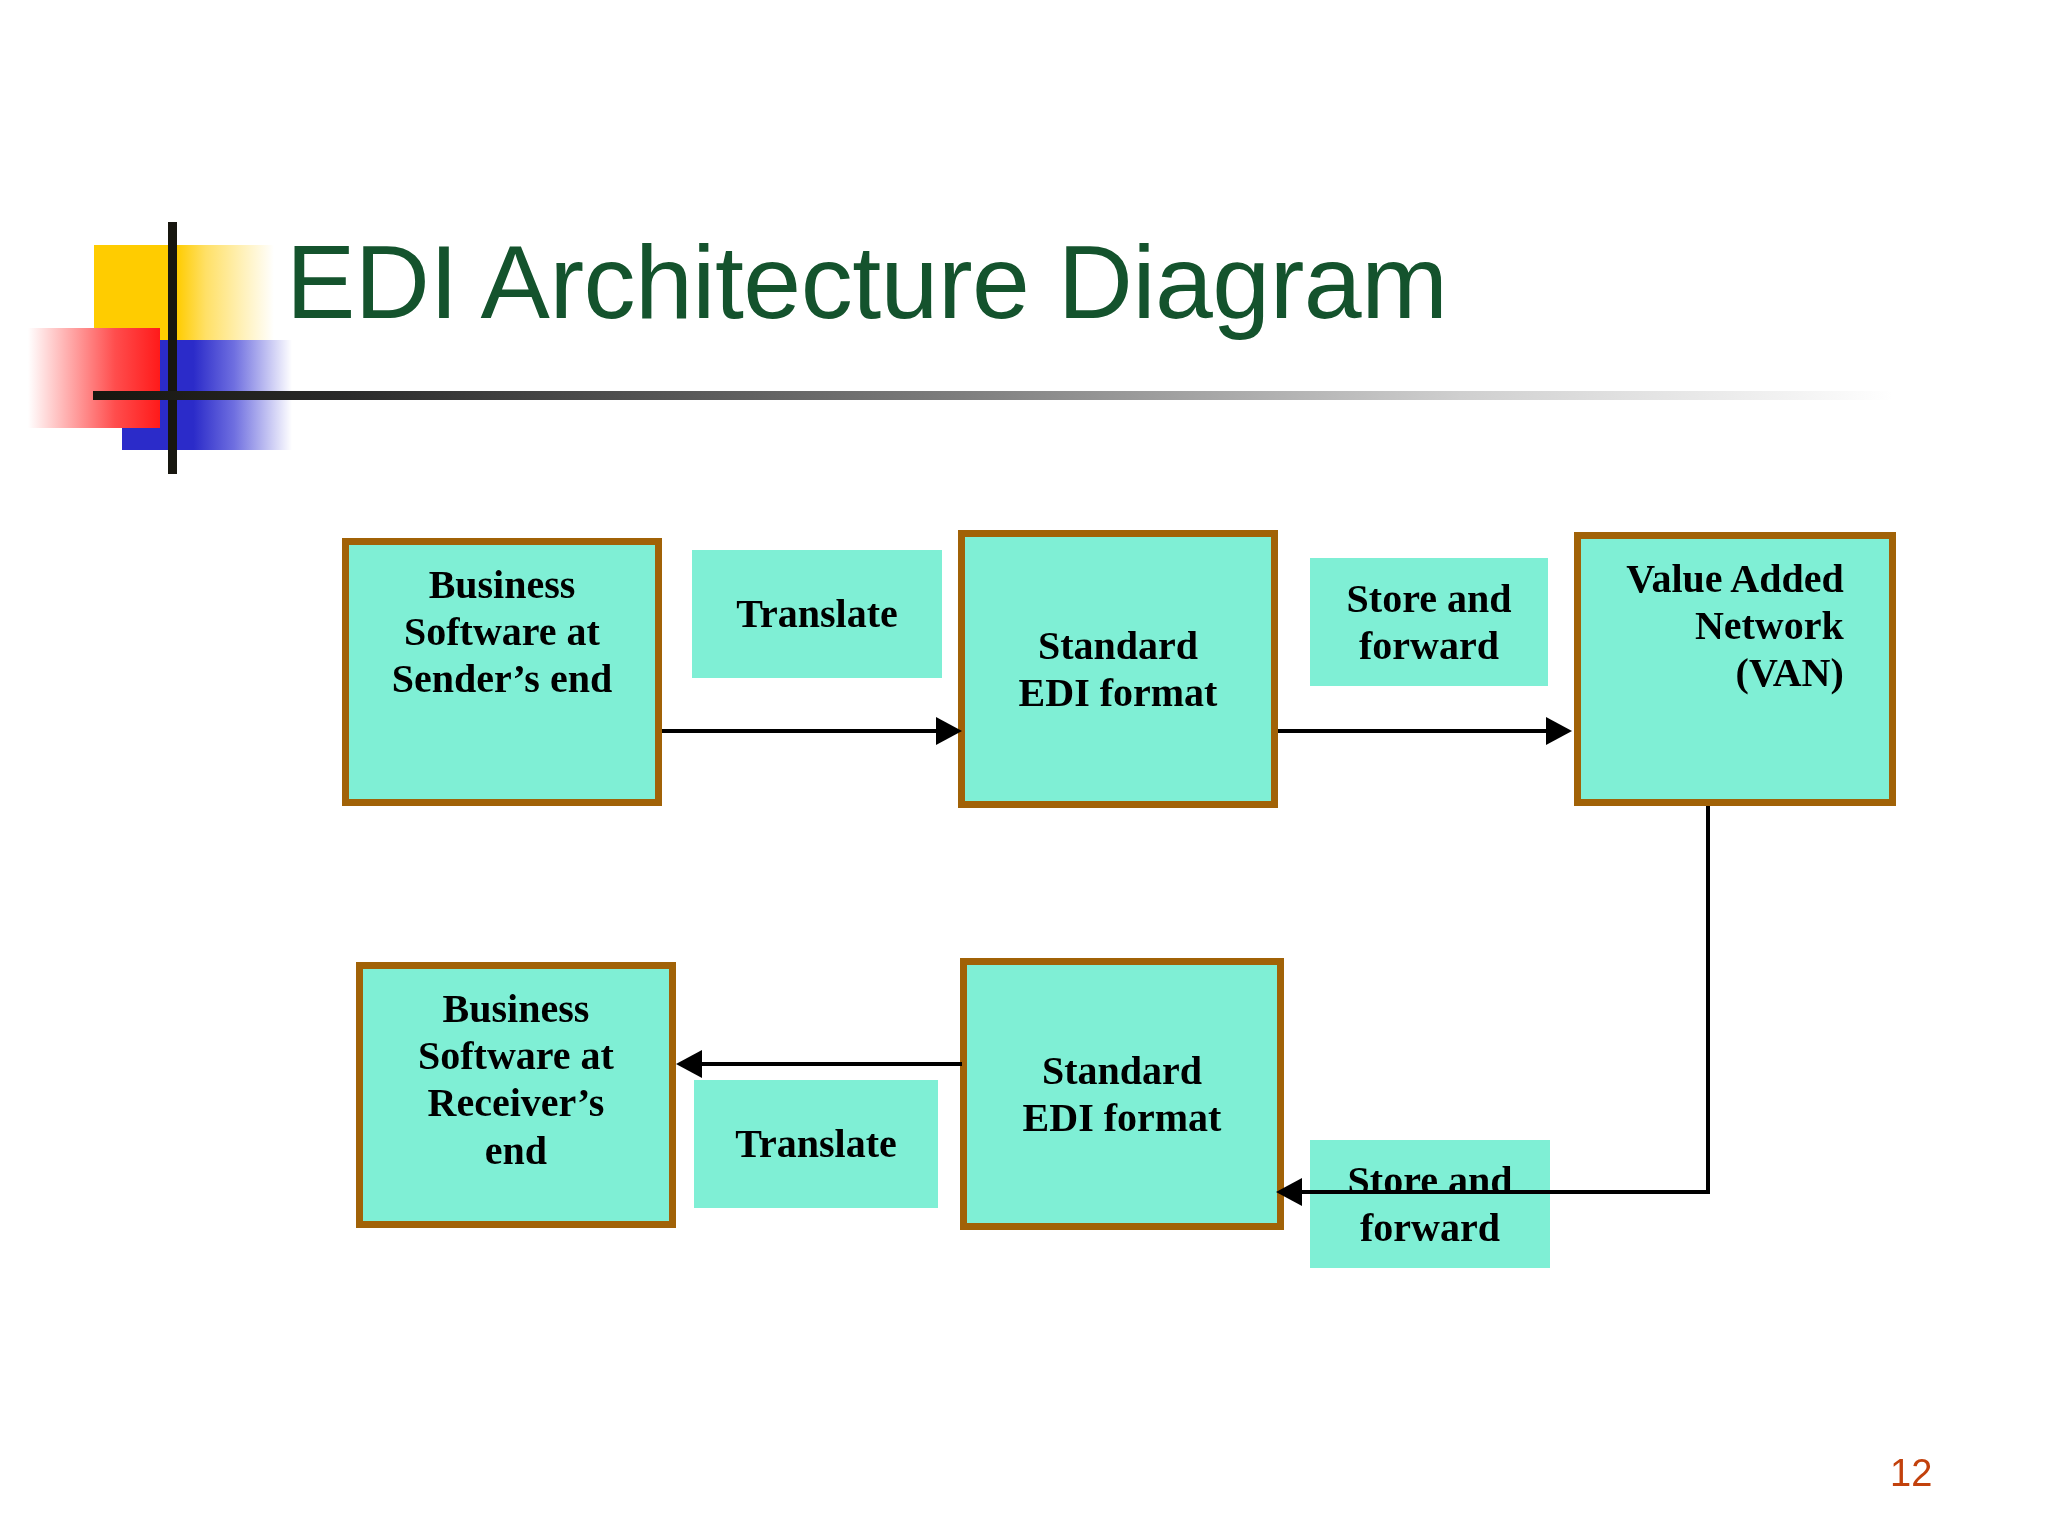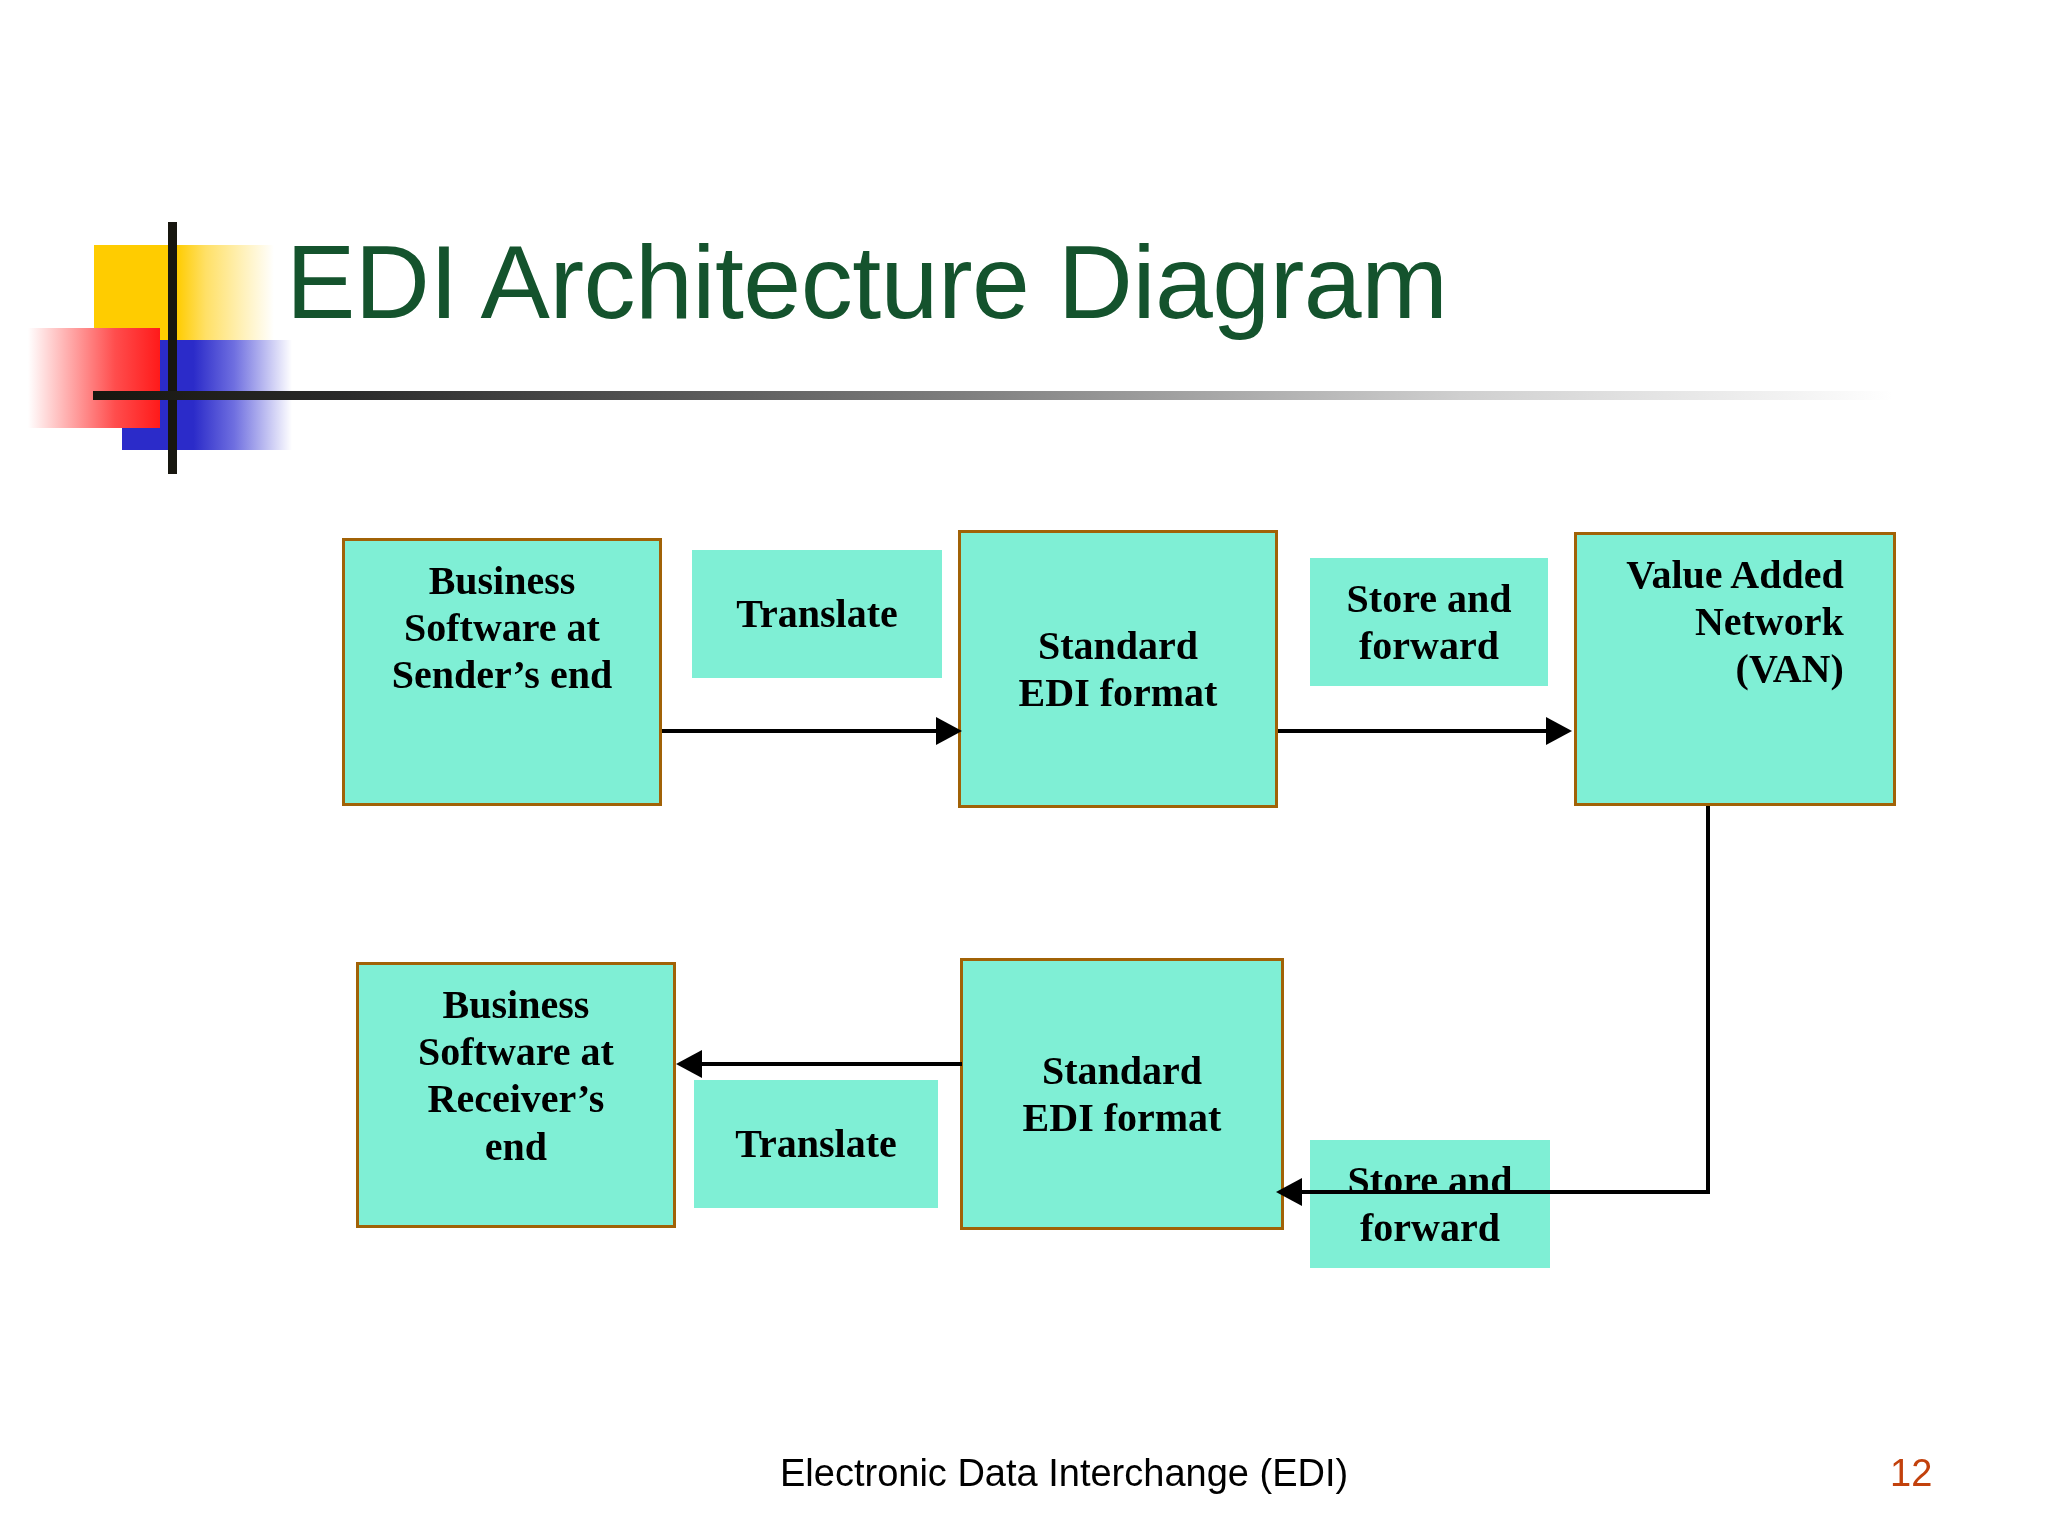--- a/index.html
+++ b/index.html
@@ -70,21 +70,21 @@
     justify-content: center;
     text-align: center;
     color: #000000;
     font-family: "Liberation Serif", serif;
     font-weight: bold;
     font-size: 40px;
     line-height: 1.18;
     padding: 0 6px;
   }
   .node.bordered {
-    border: 3px solid #a16207;
+    border: 7px solid #a16207;
   }
   .node.top-aligned {
     align-items: flex-start;
     padding-top: 16px;
   }
 
   
   .line {
     position: absolute;
     background: #000000;
@@ -176,16 +176,15 @@
   <div class="line" style="left:1278px; top:729px; width:272px; height:4px;"></div>
   <div class="arrowhead-right" style="left:1546px; top:717px;"></div>
 
   <div class="line" style="left:1706px; top:806px; width:4px; height:388px;"></div>
   <div class="line" style="left:1300px; top:1190px; width:410px; height:4px;"></div>
   <div class="arrowhead-left" style="left:1276px; top:1178px;"></div>
 
   <div class="line" style="left:700px; top:1062px; width:262px; height:4px;"></div>
   <div class="arrowhead-left" style="left:676px; top:1050px;"></div>
 
-  <div class="footer-text">Electronic Data Interchange (EDI)</div>
   <div class="page-number">12</div>
 
 </div>
 
 </body></html>

